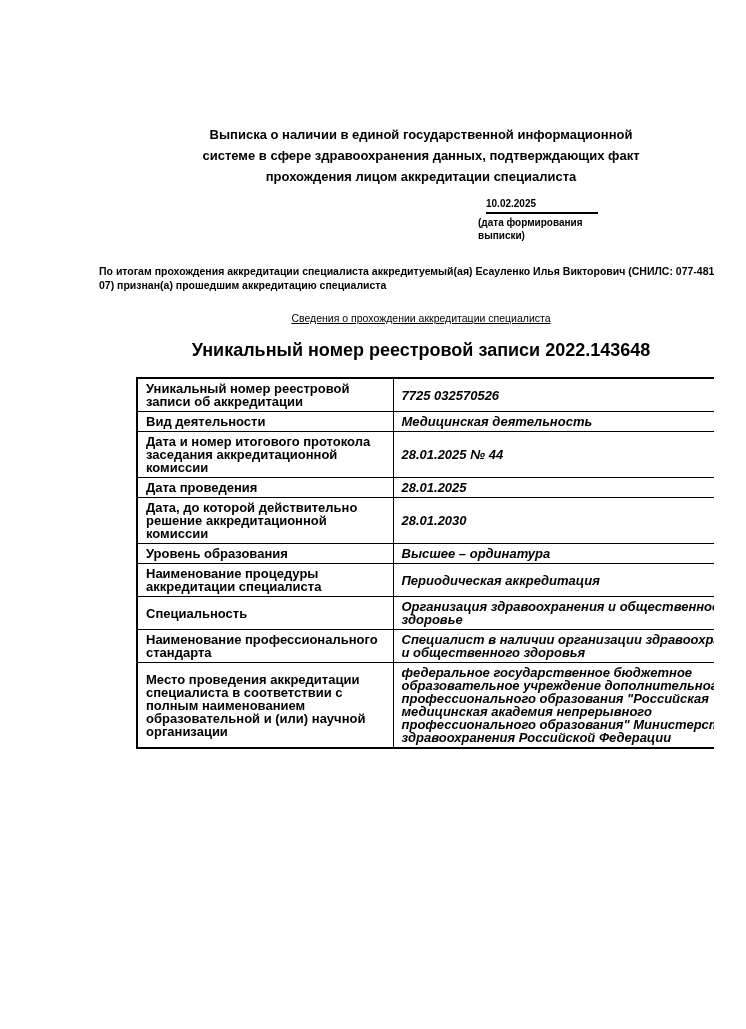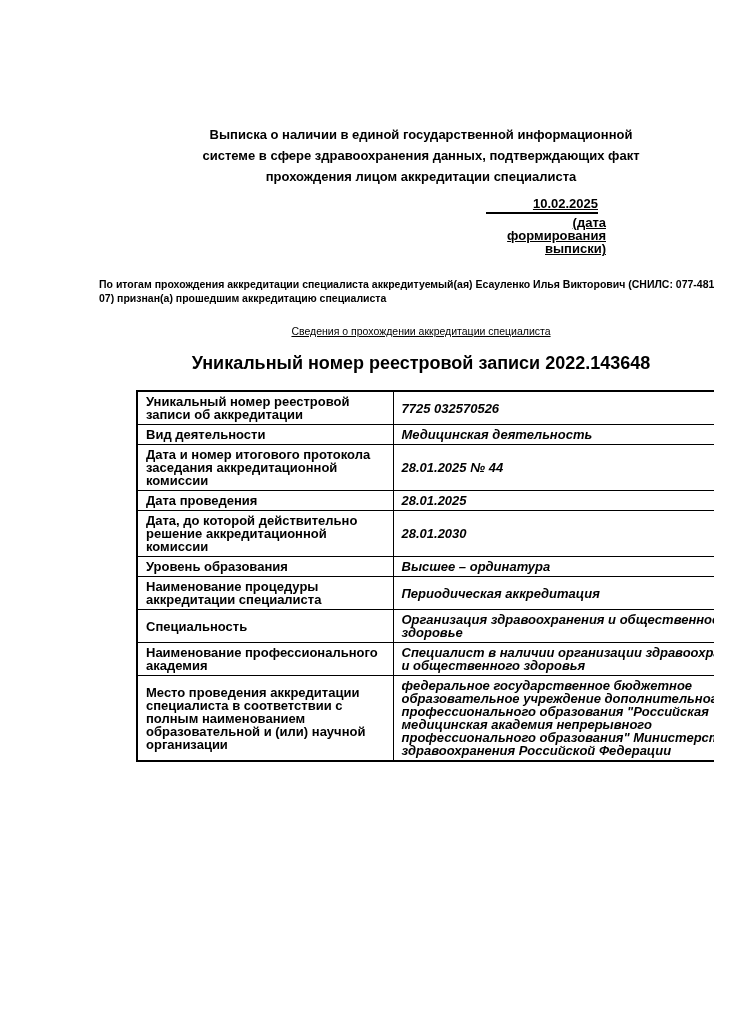--- a/index.html
+++ b/index.html
@@ -20,24 +20,23 @@
     margin: 76px auto 0;
     width: 462px;
     text-align: center;
     font-size: 13px;
     line-height: 21px;
     font-weight: bold;
   }
   .date-block {
     width: 160px;
     margin: 10px 172px 0 auto;
-    text-align: right;
-    font-size: 13px;
+    text-align: left;
+    font-size: 10px;
     line-height: 13px;
-    text-decoration: underline;
   }
   .date-value {
     display: block;
     width: 112px;
     margin: 0 auto;
     padding-bottom: 2px;
     border-bottom: 2px solid #000000;
   }
   .date-caption {
     display: block;
@@ -126,21 +125,21 @@
       </tr>
       <tr>
         <td class="cell-label">Наименование процедуры аккредитации специалиста</td>
         <td class="cell-value">Периодическая аккредитация</td>
       </tr>
       <tr>
         <td class="cell-label">Специальность</td>
         <td class="cell-value">Организация здравоохранения и общественное здоровье</td>
       </tr>
       <tr>
-        <td class="cell-label">Наименование профессионального академия</td>
+        <td class="cell-label">Наименование профессионального стандарта</td>
         <td class="cell-value">Специалист в наличии организации здравоохранения и общественного здоровья</td>
       </tr>
       <tr>
         <td class="cell-label">Место проведения аккредитации специалиста в соответствии с полным наименованием образовательной и (или) научной организации</td>
         <td class="cell-value">федеральное государственное бюджетное образовательное учреждение дополнительного профессионального образования "Российская медицинская академия непрерывного профессионального образования" Министерства здравоохранения Российской Федерации</td>
       </tr>
     </tbody>
   </table>
 
 </div>

